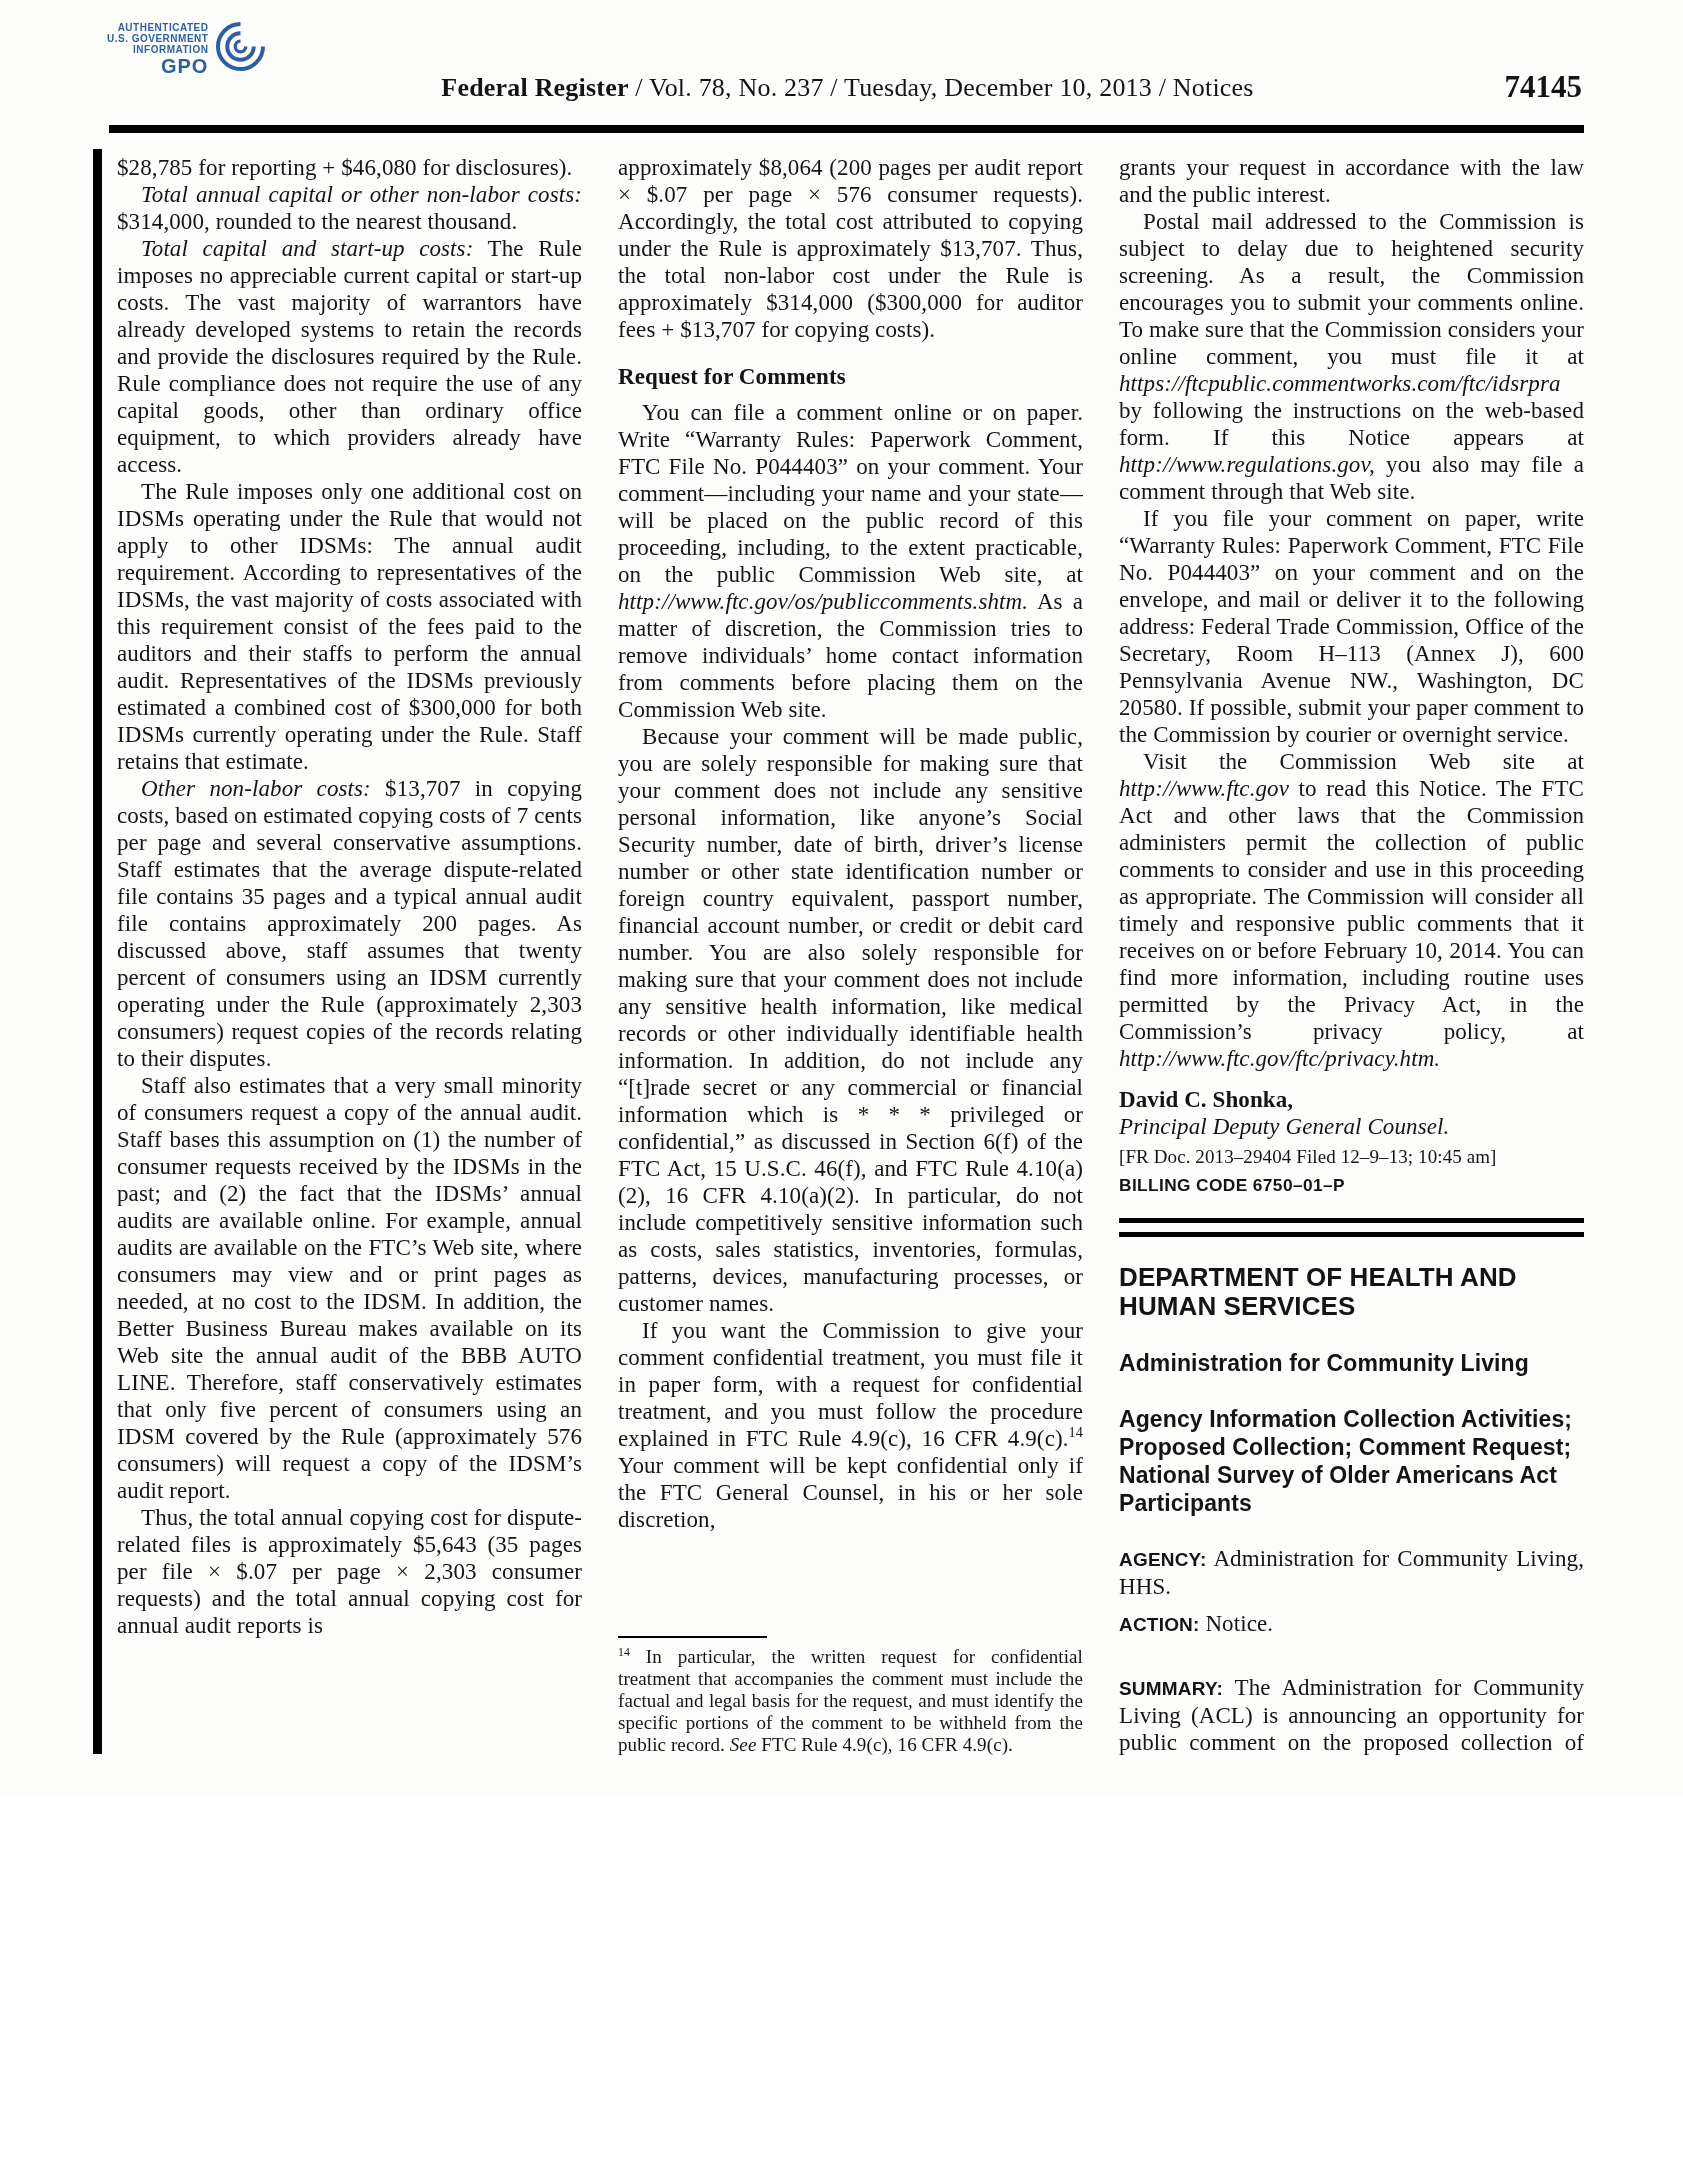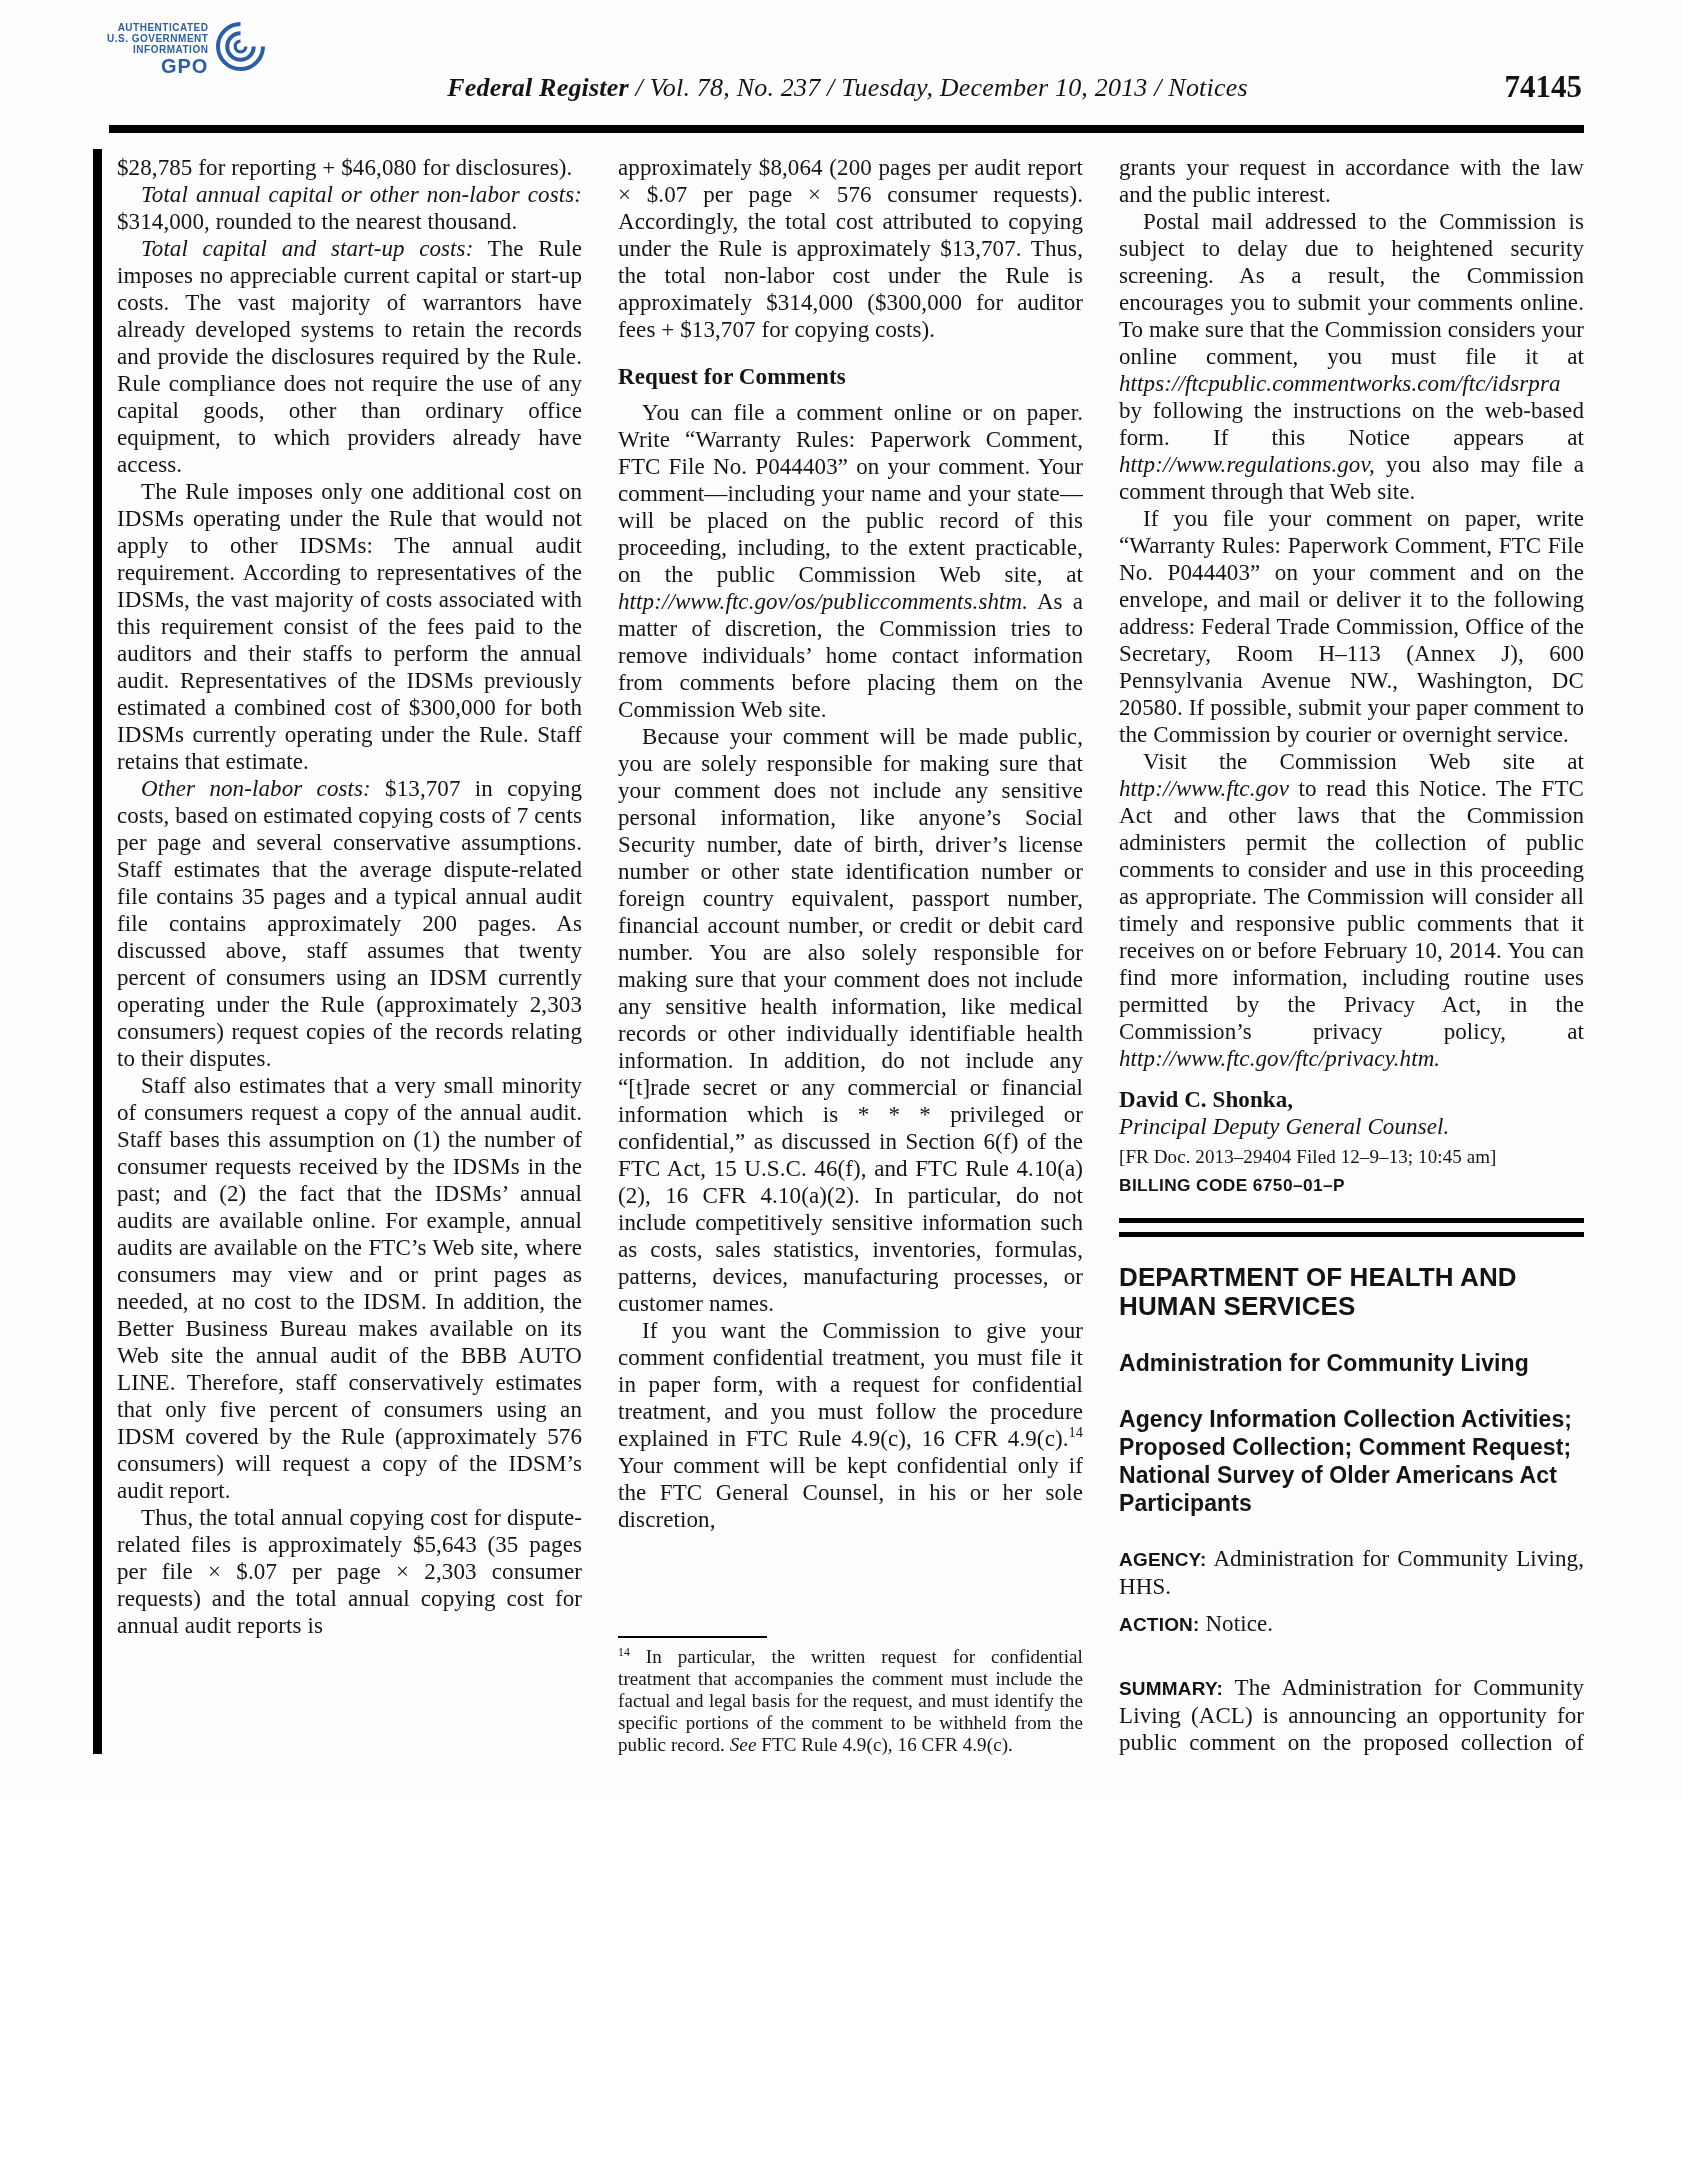--- a/index.html
+++ b/index.html
@@ -10,21 +10,21 @@
   }
 
   
   .gpo-seal { position:absolute; top:22px; left:107px; display:flex; align-items:flex-start; gap:6px; }
   .gpo-lines { text-align:right; color:#2b5ea7; font-family:"Liberation Sans", sans-serif; }
   .gpo-line { font-size:10px; line-height:11px; letter-spacing:0.5px; font-weight:700; }
   .gpo-big { font-size:20px; line-height:22px; font-weight:700; letter-spacing:1px; }
   .gpo-swirl { width:53px; height:53px; margin-top:-2px; }
 
   
-  .header-line { position:absolute; top:73px; left:111px; right:99px; text-align:center; font-size:26px; letter-spacing:0.2px;font-style:italic; }
+  .header-line { position:absolute; top:73px; left:111px; right:99px; text-align:center; font-size:26px; letter-spacing:0.2px; }
   .hdr-bold { font-weight:700; }
   .page-number { position:absolute; top:69px; right:101px; font-size:31px; font-weight:700; }
   .header-bar { position:absolute; top:125px; left:109px; right:99px; height:8px; background:#000; }
 
   
   .left-bar { position:absolute; left:93px; top:149px; bottom:42px; width:9px; background:#000; }
 
   
   .body { position:absolute; top:154px; left:117px; right:99px; bottom:40px; display:flex; gap:36px; }
   .col {

